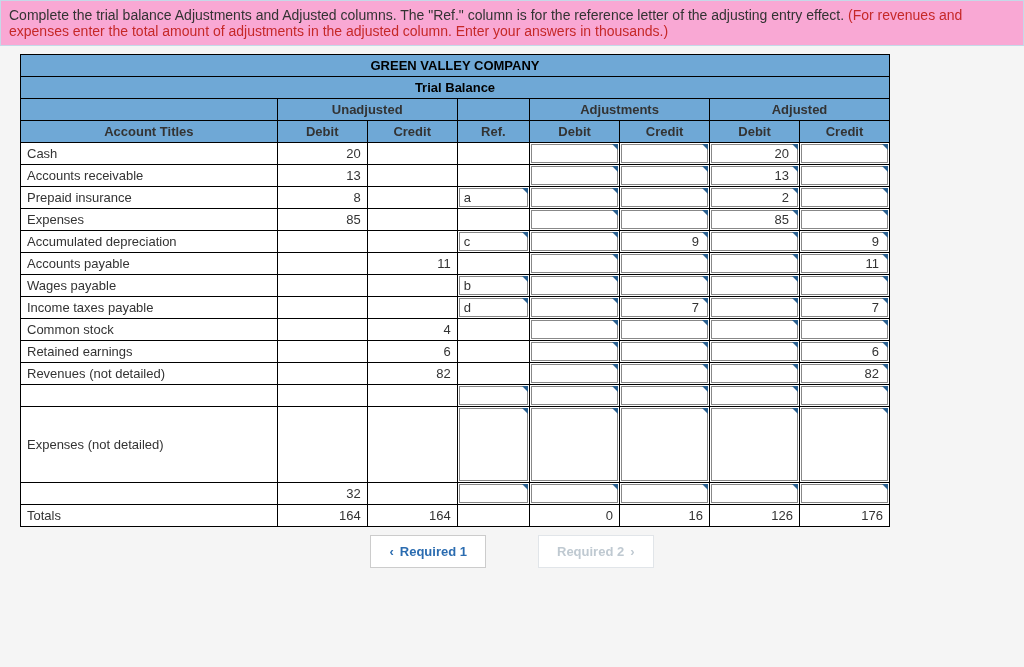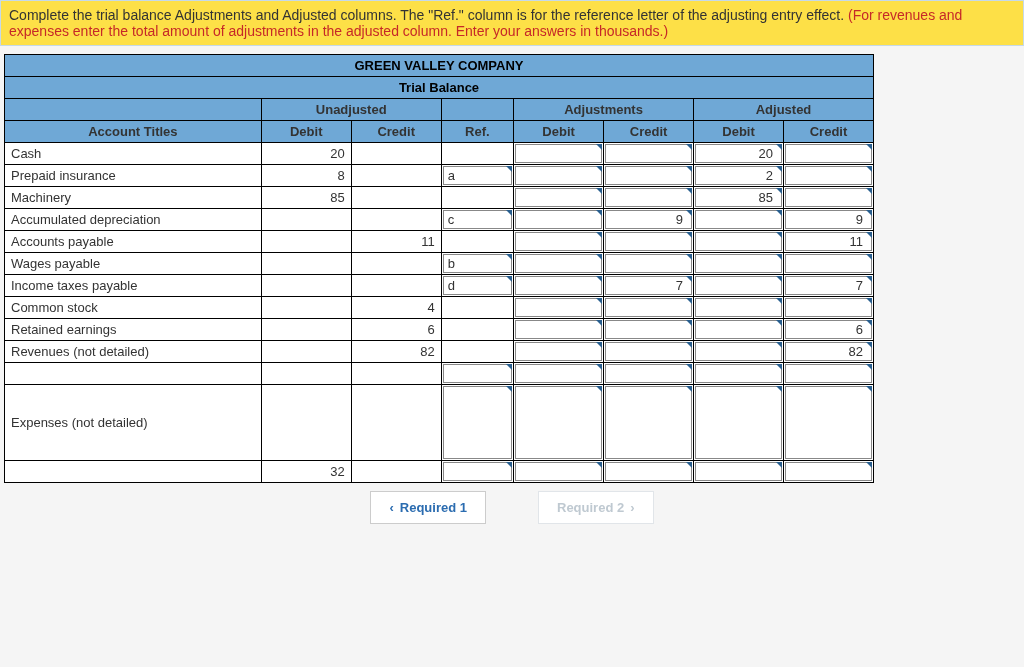--- a/index.html
+++ b/index.html
@@ -4,29 +4,29 @@
 <style>
   * { box-sizing: border-box; }
   body {
     margin: 0;
     font-family: Arial, sans-serif;
     font-size: 13px;
     background: #f5f5f5;
     color: #333;
   }
   .instructions {
-    background: #fde047;
+    background: #f9a8d4;
     border: 1px solid #c5d9e8;
     padding: 6px 8px;
     font-size: 14px;
     color: #333;
   }
   .instructions .red { color: #c62828; }
   .wrapper {
-    padding: 8px 4px;
+    padding: 8px 20px;
   }
   table.trial {
     border-collapse: collapse;
     width: 870px;
     background: #fff;
   }
   table.trial th, table.trial td {
     border: 1px solid #000;
     padding: 3px 6px;
     height: 22px;
@@ -163,41 +163,59 @@
             <div class="val"></div>
           </td>
           <td class="input-cell">
             <div class="val">20</div>
           </td>
           <td class="input-cell">
             <div class="val"></div>
           </td>
         </tr>
         <tr>
+          <td class="acct">Accounts receivable</td>
+          <td class="num">13</td>
+          <td class="num"></td>
+          <td class="ref"></td>
+          <td class="input-cell">
+            <div class="val"></div>
+          </td>
+          <td class="input-cell">
+            <div class="val"></div>
+          </td>
+          <td class="input-cell">
+            <div class="val">13</div>
+          </td>
+          <td class="input-cell">
+            <div class="val"></div>
+          </td>
+        </tr>
+        <tr>
           <td class="acct">Prepaid insurance</td>
           <td class="num">8</td>
           <td class="num"></td>
           <td class="input-cell">
             <div class="val left">a</div>
           </td>
           <td class="input-cell">
             <div class="val"></div>
           </td>
           <td class="input-cell">
             <div class="val"></div>
           </td>
           <td class="input-cell">
             <div class="val">2</div>
           </td>
           <td class="input-cell">
             <div class="val"></div>
           </td>
         </tr>
         <tr>
-          <td class="acct">Machinery</td>
+          <td class="acct">Expenses</td>
           <td class="num">85</td>
           <td class="num"></td>
           <td class="ref"></td>
           <td class="input-cell">
             <div class="val"></div>
           </td>
           <td class="input-cell">
             <div class="val"></div>
           </td>
           <td class="input-cell">
@@ -391,20 +409,30 @@
           </td>
           <td class="input-cell">
             <div class="val"></div>
           </td>
           <td class="input-cell">
             <div class="val"></div>
           </td>
           <td class="input-cell">
             <div class="val"></div>
           </td>
+        </tr>
+        <tr>
+          <td class="totals-label">Totals</td>
+          <td class="num">164</td>
+          <td class="num">164</td>
+          <td></td>
+          <td class="num">0</td>
+          <td class="num">16</td>
+          <td class="num">126</td>
+          <td class="num">176</td>
         </tr>
       </tbody>
 </table>
 
 <div class="nav">
   <button>
     <span>‹</span>
     <span>Required 1</span>
   </button>
   <button class="disabled">

